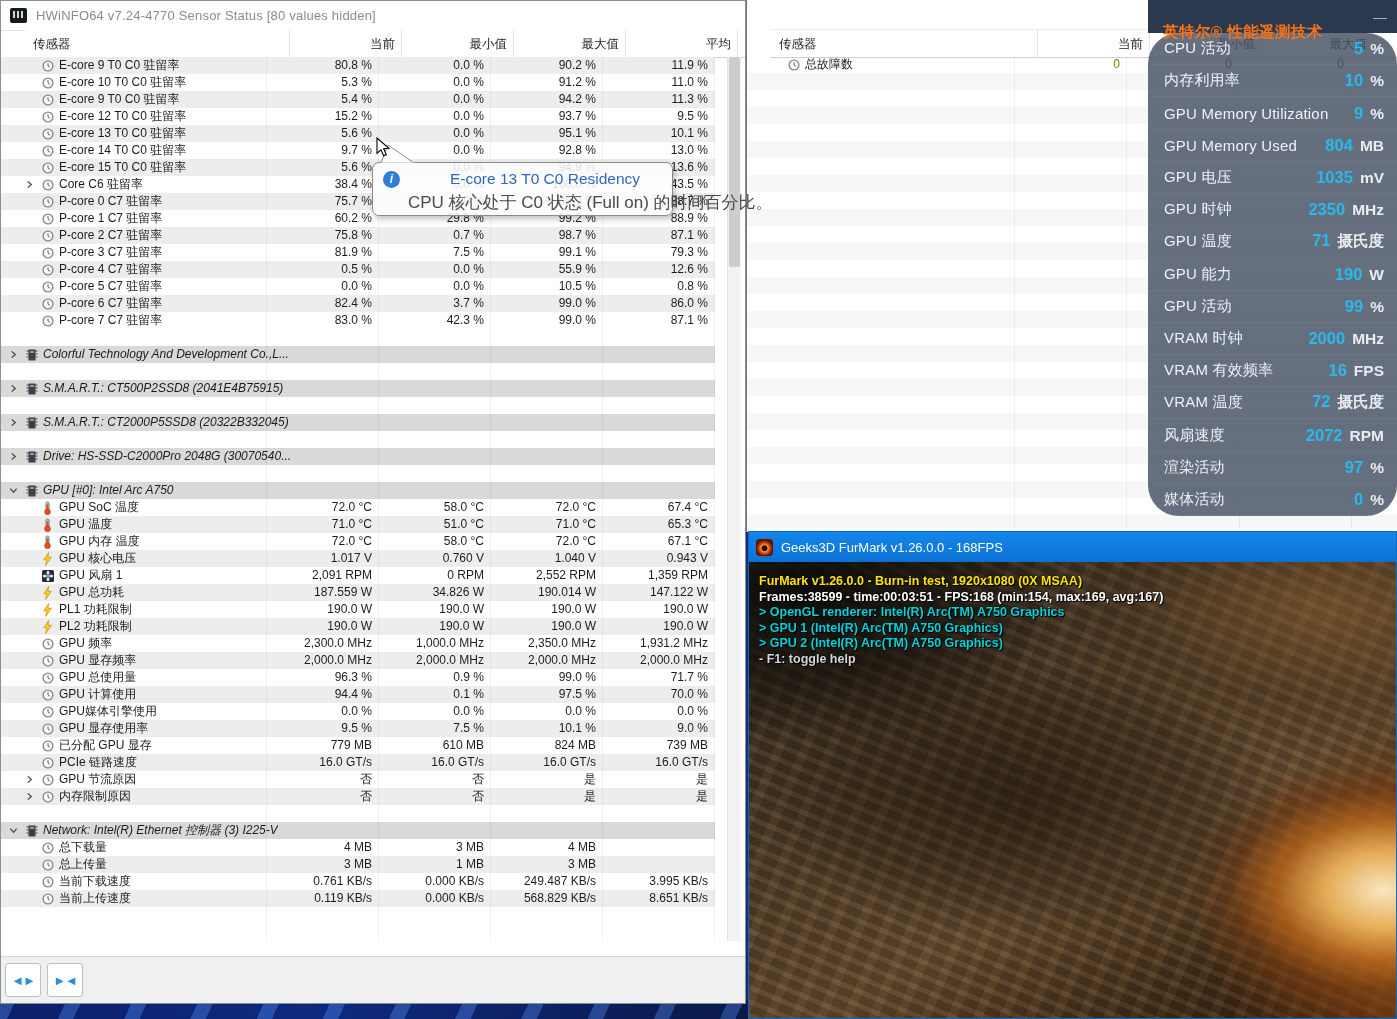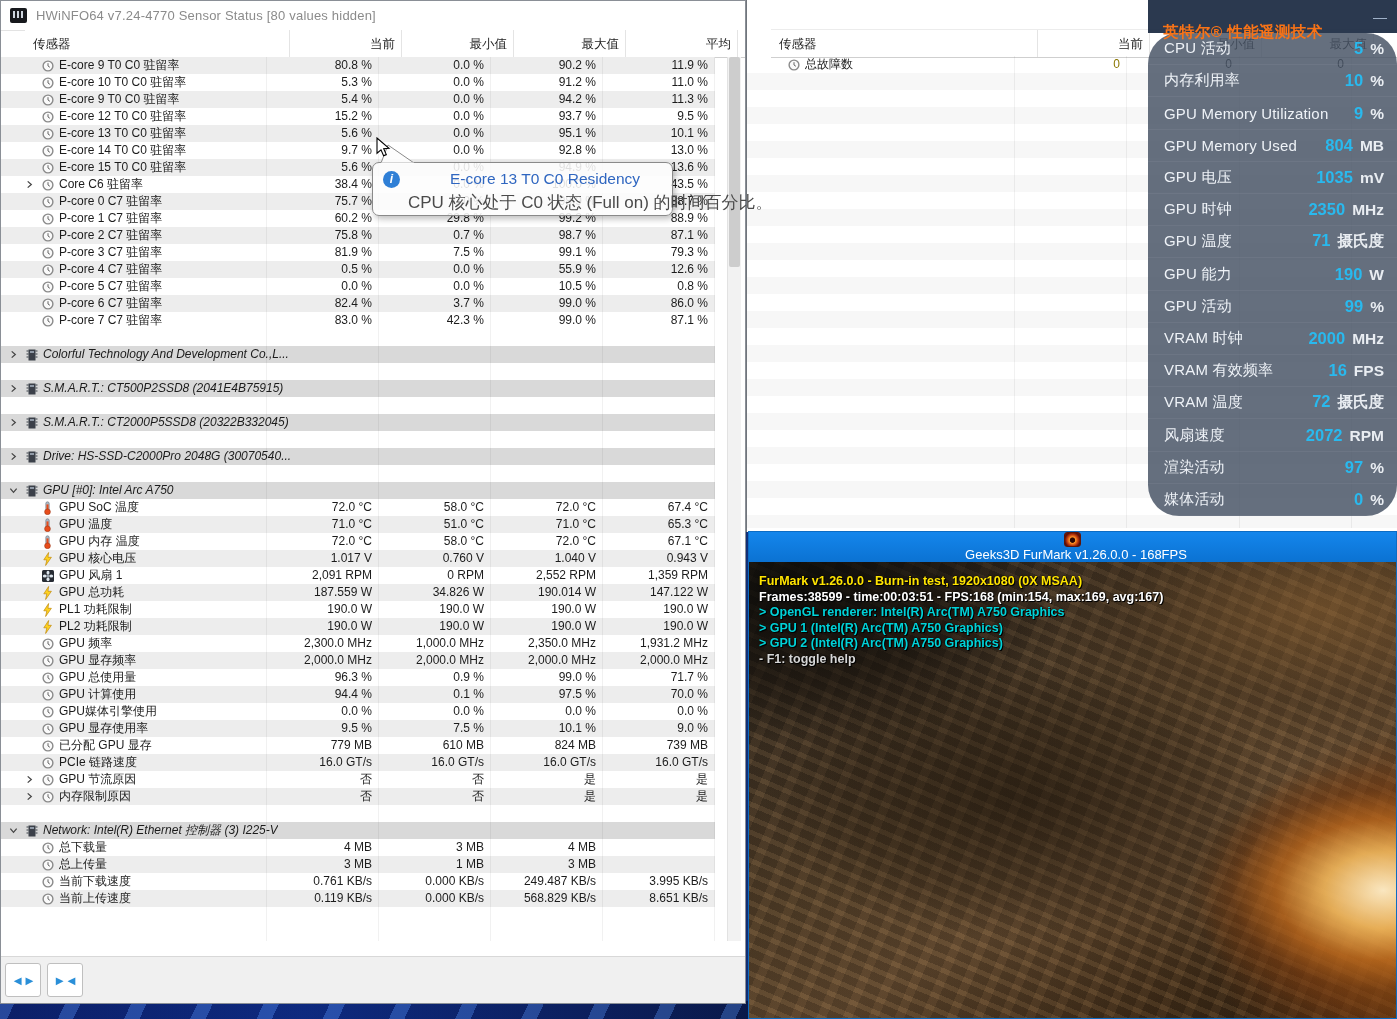--- a/index.html
+++ b/index.html
@@ -51,21 +51,21 @@
   .intel .hd .t{color:#f97316;font-size:15.5px;font-weight:bold;letter-spacing:.4px;margin-top:32px;}
   .intel .hd .mini{color:#9fb1c8;font-size:14px;line-height:10px;}
   .intel .bd{height:483px;background:rgba(72,84,101,0.84);display:flex;flex-direction:column;border-radius:31px;}
   .irow{flex:1 1 0;display:flex;align-items:center;justify-content:space-between;padding:0 13px 0 16px;border-bottom:1px solid rgba(255,255,255,0.055);}
   .irow .l{color:#eef2f7;font-size:15px;letter-spacing:.2px;}
   .irow .r{display:flex;align-items:baseline;gap:7px;}
   .irow .v{font-size:16.5px;font-weight:bold;}
   .irow .u{color:#e9edf2;font-size:15.5px;font-weight:bold;}
   
   .fur{position:absolute;left:748px;top:531px;width:649px;height:488px;z-index:4;border:1px solid #0c6cc4;box-sizing:border-box;}
-  .fur .tb{height:30px;background:linear-gradient(#1486ec,#0b72d2);display:flex;align-items:center;padding-left:7px;flex-direction:column;}
+  .fur .tb{height:30px;background:linear-gradient(#1486ec,#0b72d2);display:flex;align-items:center;padding-left:7px;}
   .fur .tb .fmi{width:17px;height:17px;border-radius:3px;margin-right:8px;
     background:radial-gradient(circle at 50% 55%,#2a0602 0 22%,#ff9226 30%,#b8340c 55%,#56100a 75%,#7c1a0c 100%);
     border:1px solid #5c1408;box-sizing:border-box;}
   .fur .tb .t{color:#fff;font-size:13px;}
   .scene{position:absolute;left:0;top:30px;right:0;bottom:0;overflow:hidden;
     background:
       radial-gradient(ellipse 30% 28% at 98% 72%,rgba(255,238,200,.95) 0,rgba(244,188,96,.85) 30%,rgba(196,110,30,.65) 55%,rgba(120,60,16,.35) 78%,rgba(60,30,10,0) 100%),
       radial-gradient(ellipse 45% 55% at 104% 78%,rgba(214,120,28,.75) 0,rgba(150,72,18,.45) 45%,rgba(60,28,8,0) 75%),
       radial-gradient(ellipse 60% 40% at 88% 10%,rgba(140,96,48,.5) 0,rgba(70,48,26,.25) 50%,rgba(20,14,6,0) 80%),
       radial-gradient(ellipse 55% 45% at 8% 6%,rgba(8,8,6,.9) 0,rgba(16,12,8,.55) 45%,rgba(20,14,8,0) 75%),

